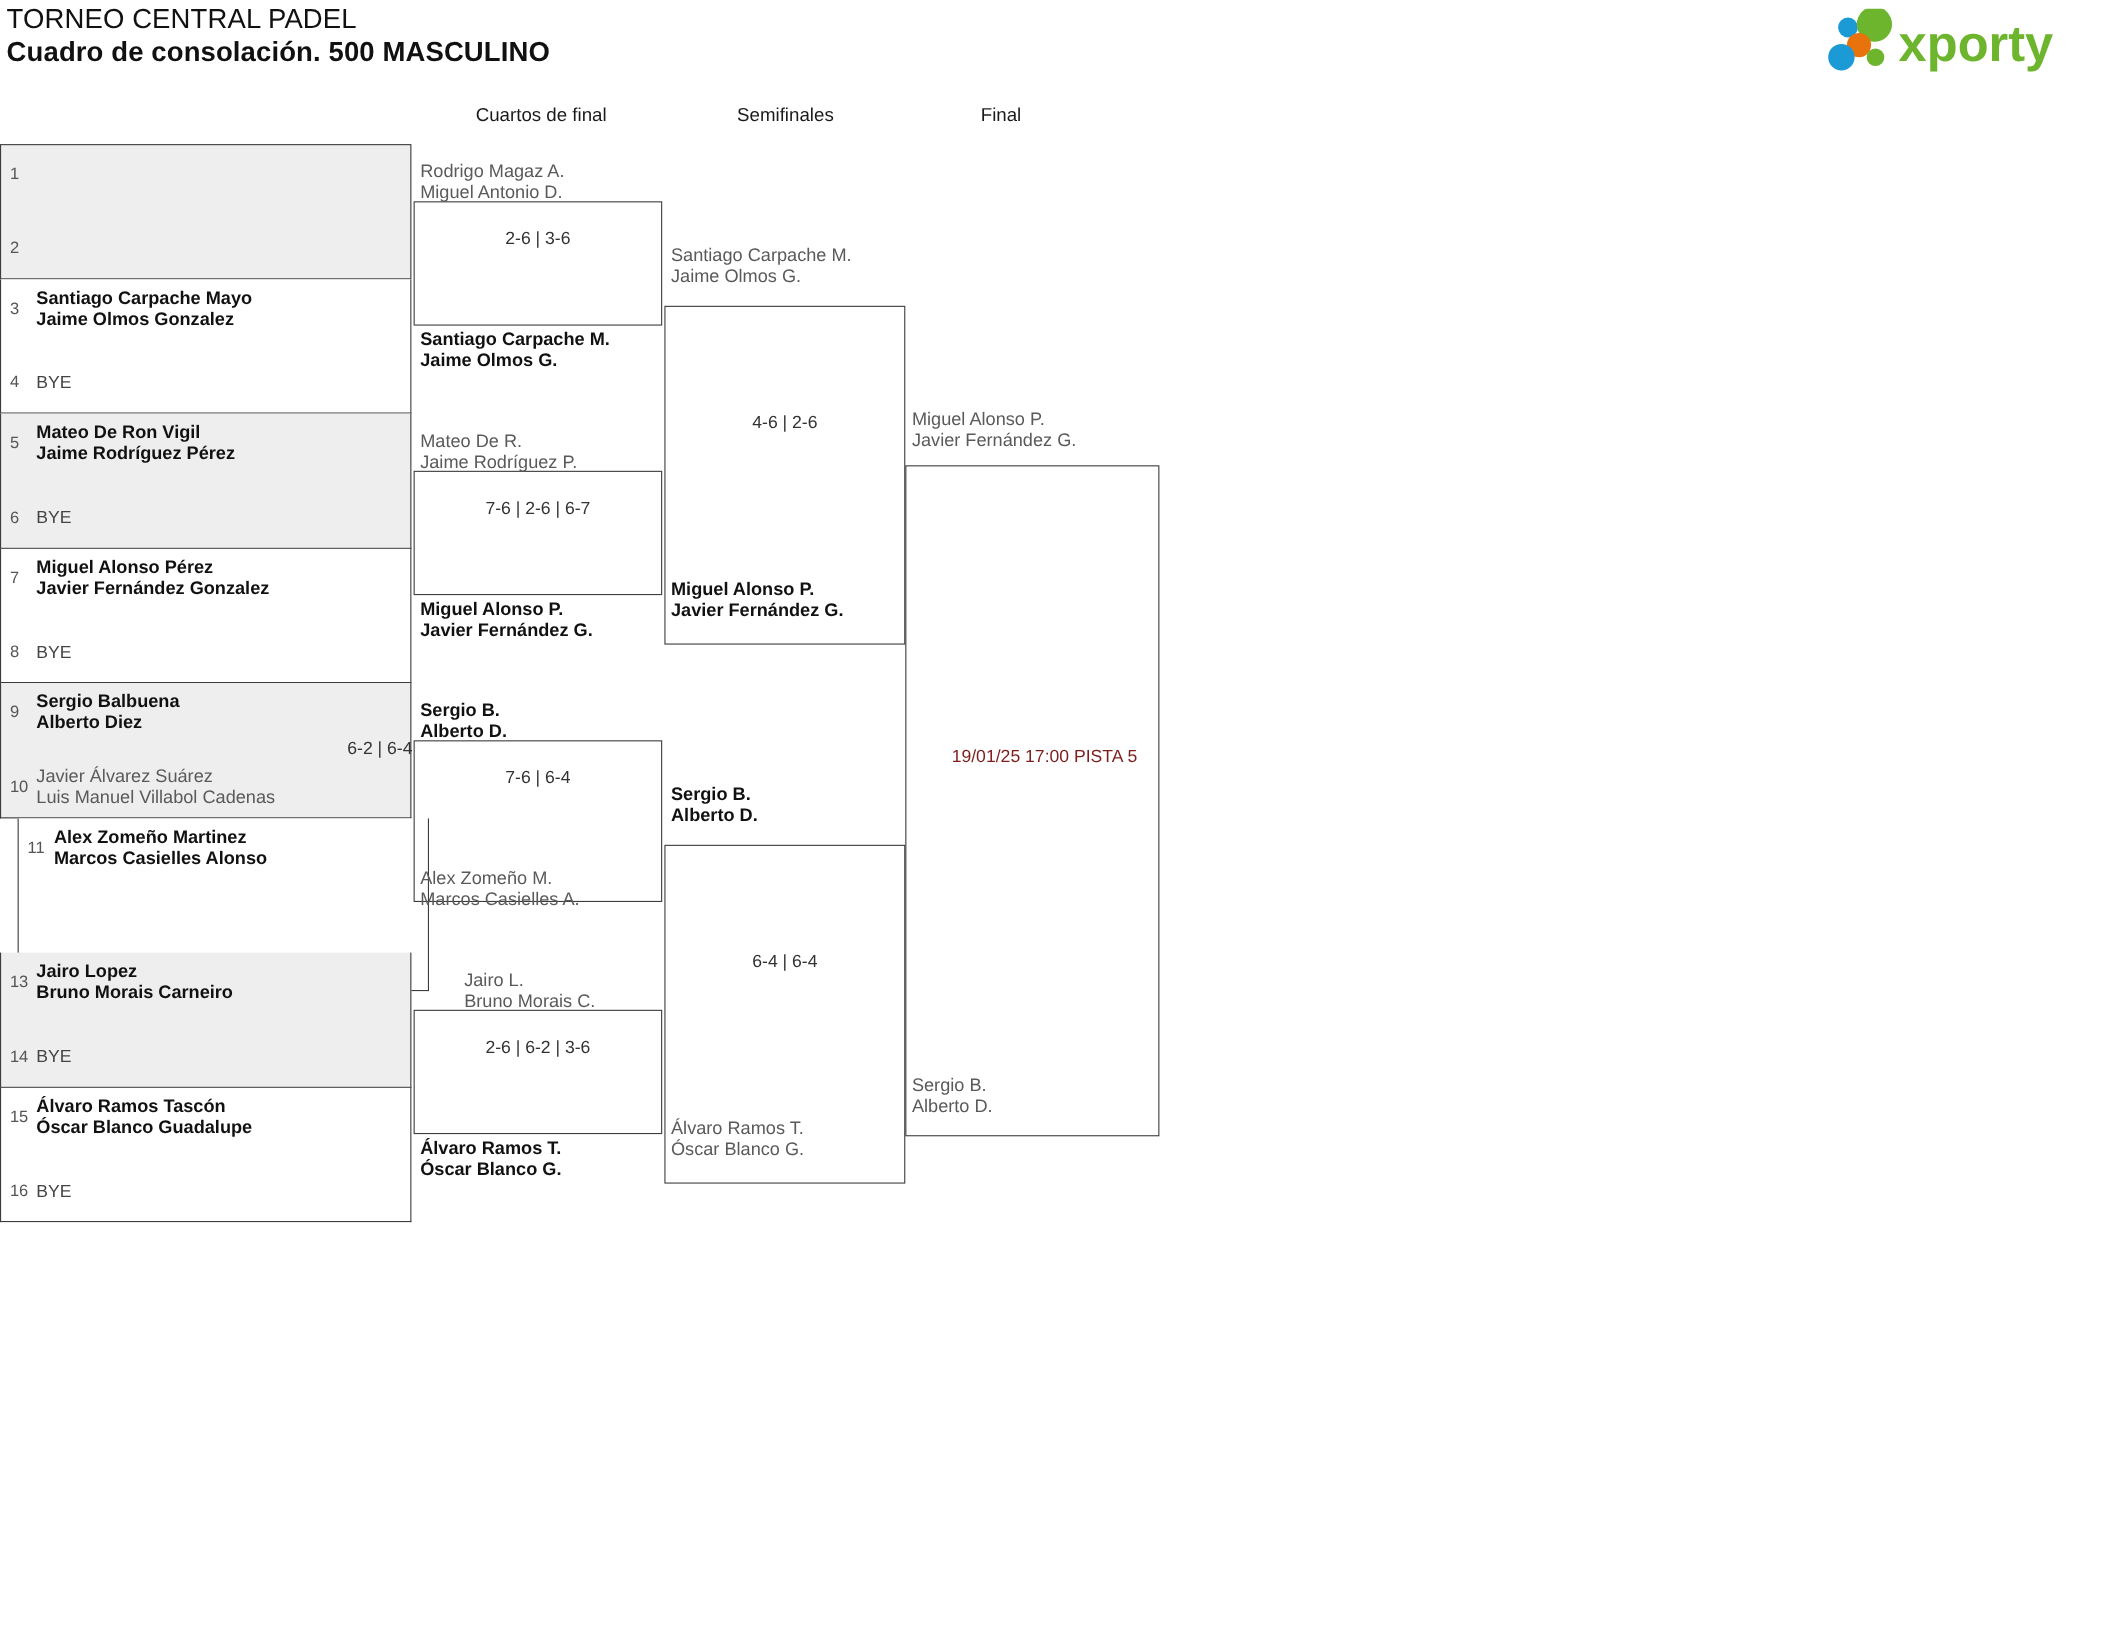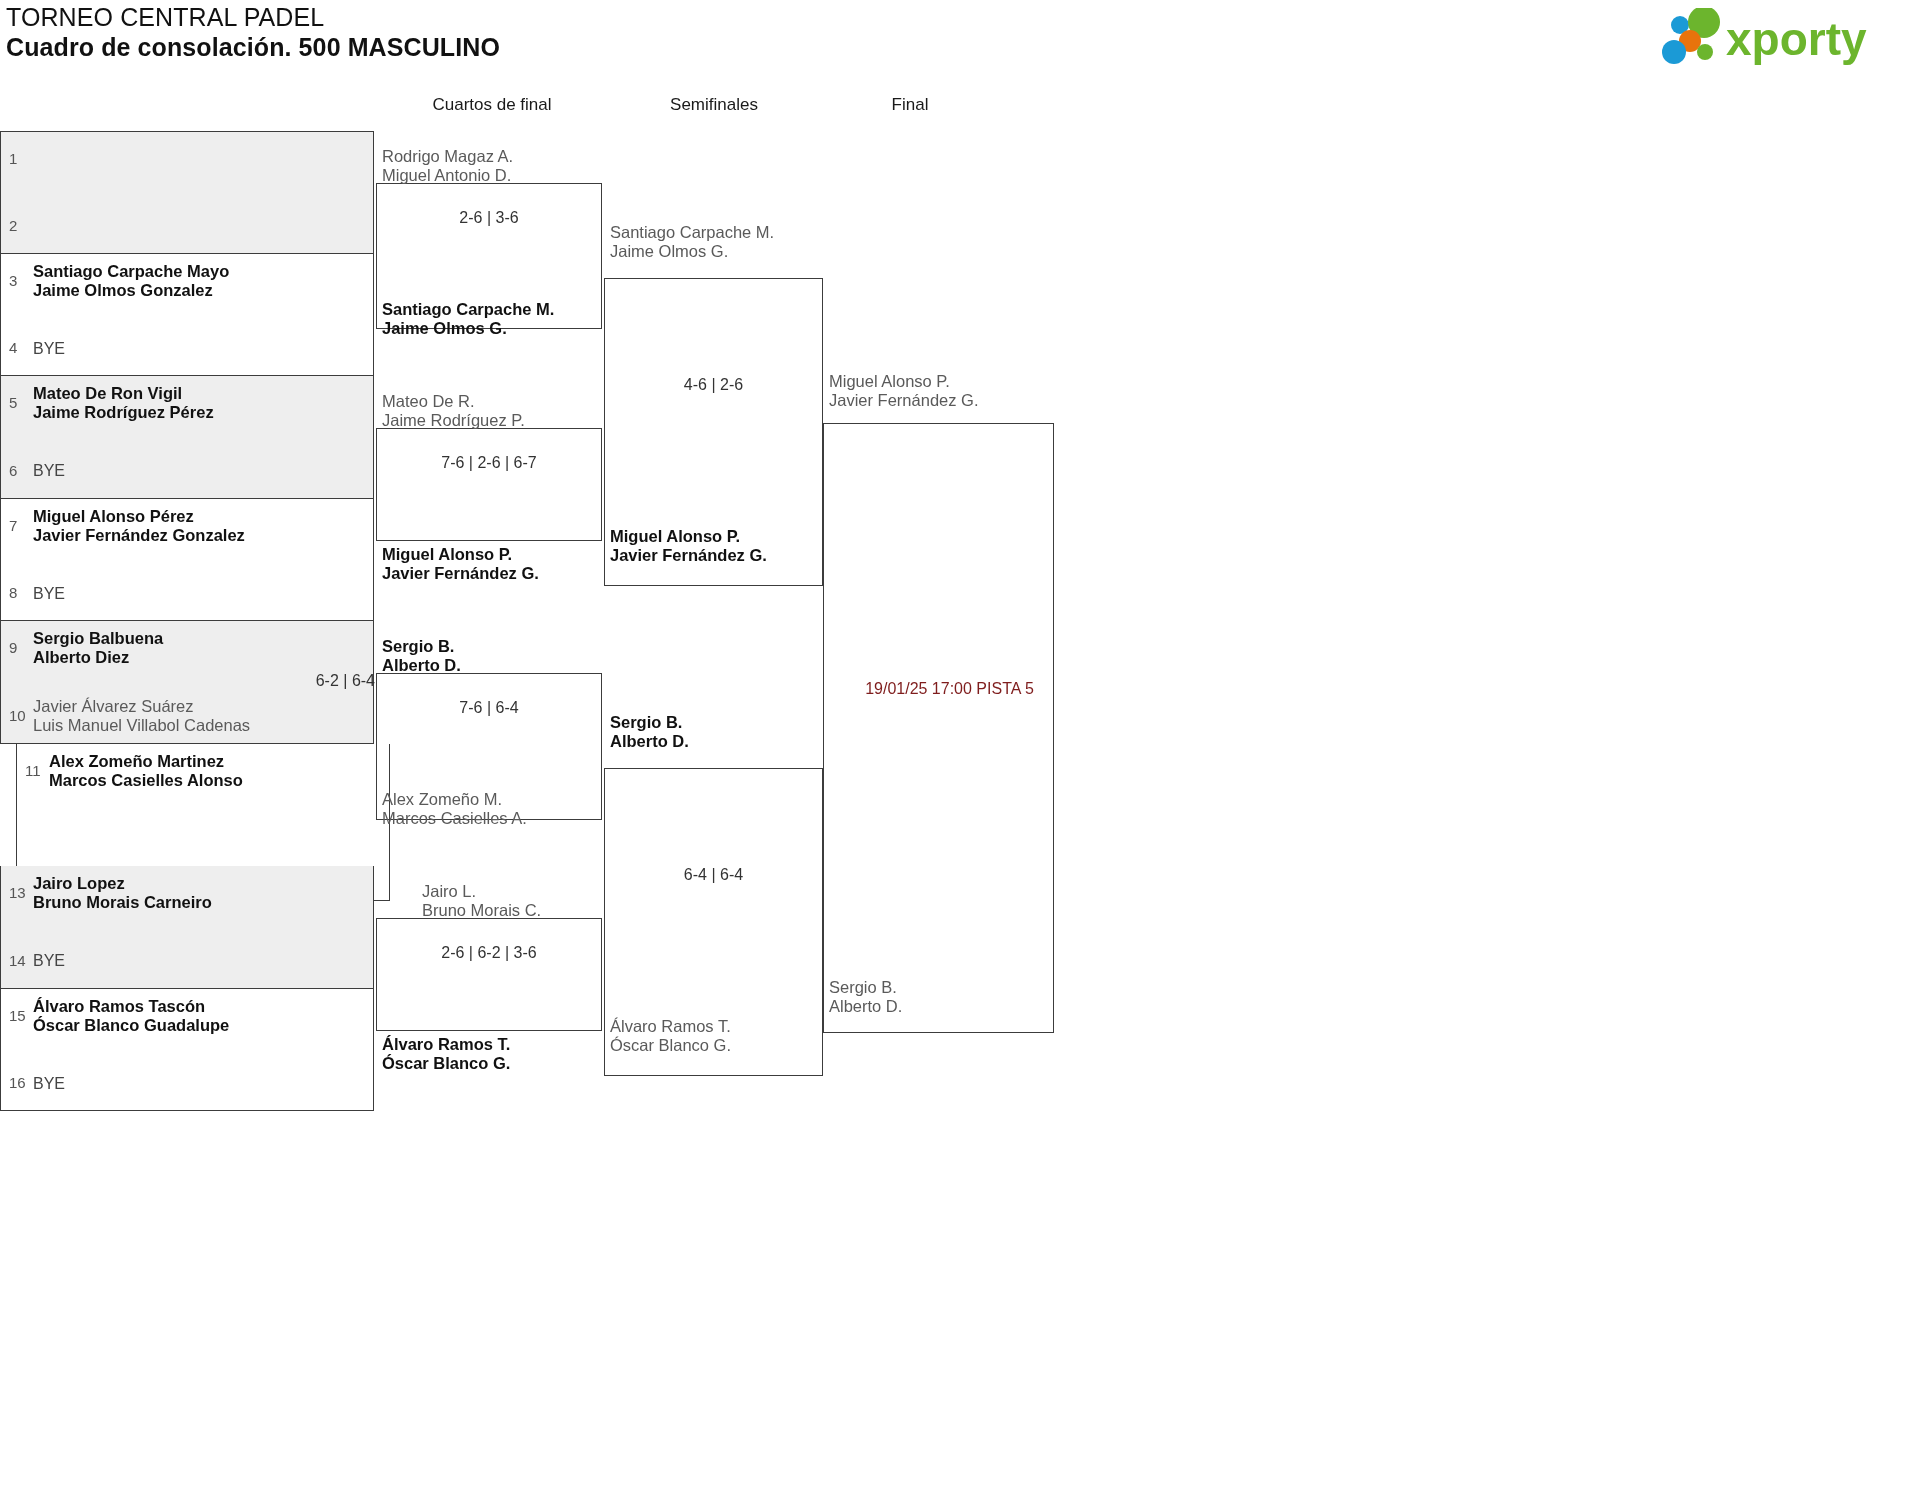--- a/index.html
+++ b/index.html
@@ -310,21 +310,21 @@
           <span class="nm">Óscar Blanco Guadalupe</span>
         </div>
       </div>
       <div class="seed-slot bottom">
         <div class="seed-num">16</div>
         <div class="seed-names bye">
           <span class="nm">BYE</span>
         </div>
       </div>
     </div>
-    <div class="match-box" style="left: 376px; top: 183px; width: 226px; height: 146px;">
+    <div class="match-box" style="left: 376px; top: 183px; width: 226px; height: 113px;">
       <div class="match-score" style="top: 24.5px;">2-6 | 3-6</div>
     </div>
     <div class="team-label loser" style="left: 382px; top: 147px;">
       <span class="nm">Rodrigo Magaz A.</span>
       <span class="nm">Miguel Antonio D.</span>
     </div>
     <div class="team-label" style="left: 382px; top: 300px;">
       <span class="nm">Santiago Carpache M.</span>
       <span class="nm">Jaime Olmos G.</span>
     </div>

